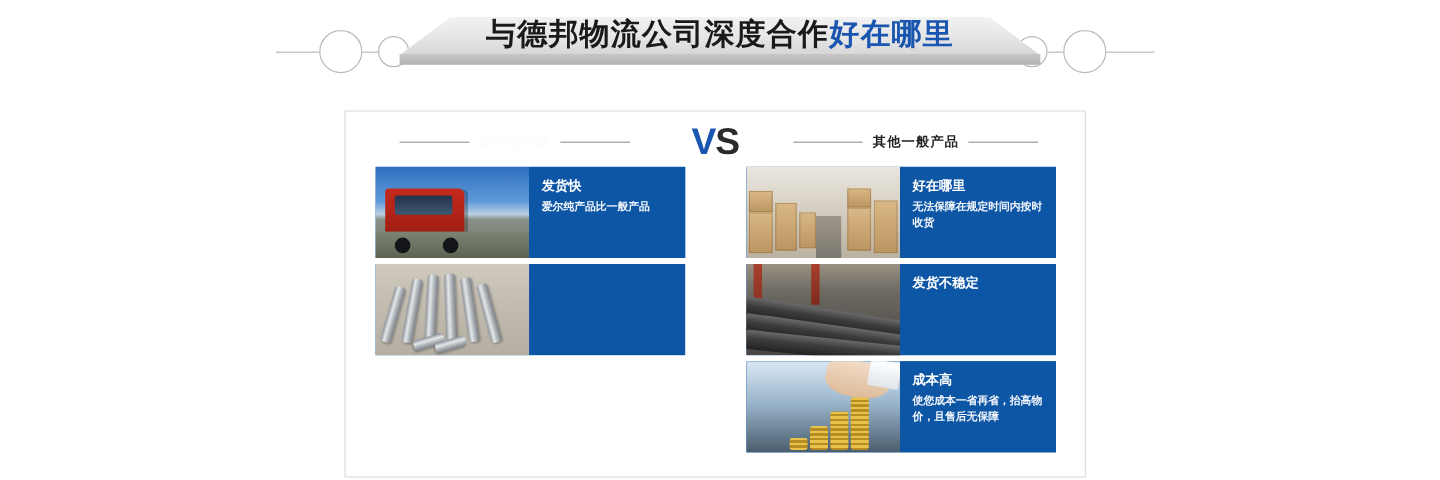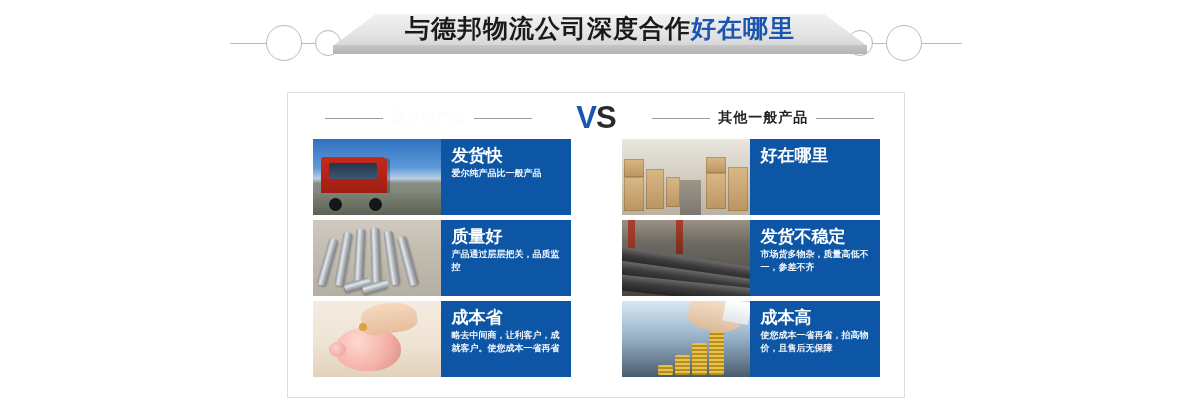--- a/index.html
+++ b/index.html
@@ -112,21 +112,21 @@
     justify-content: center;
     gap: 8px;
   }
   .vs-side .dash {
     height: 1px;
     width: 58px;
     background: #9a9a9a;
     flex: 0 0 auto;
   }
   .vs-label {
-    font-size: 14px;
+    font-size: 11px;
     font-weight: bold;
     white-space: nowrap;
     letter-spacing: 1px;
   }
   .vs-label.ghost { color: #fcfcfc; }
   .vs-label.dark  { color: #222222; }
 
   .vs-core {
     flex: 0 0 auto;
     font-size: 31px;
@@ -174,21 +174,21 @@
   }
   .card-body {
     flex: 1 1 auto;
     background: #0d56a6;
     position: relative;
     padding: 9px 26px 0 11px;
     box-sizing: border-box;
   }
   .card-title {
     color: #ffffff;
-    font-size: 17px;
+    font-size: 11px;
     font-weight: bold;
     line-height: 14px;
     margin-bottom: 5px;
     white-space: nowrap;
   }
   .card-desc {
     color: #f2f6fb;
     font-size: 9px;
     line-height: 13px;
     font-weight: bold;
@@ -411,78 +411,58 @@
           <div class="bar" style="left:10px;top:18px;height:48px;transform:rotate(16deg)"></div>
           <div class="bar" style="left:26px;top:12px;height:54px;transform:rotate(10deg)"></div>
           <div class="bar" style="left:42px;top:9px;height:56px;transform:rotate(3deg)"></div>
           <div class="bar" style="left:58px;top:8px;height:56px;transform:rotate(-2deg)"></div>
           <div class="bar" style="left:74px;top:11px;height:54px;transform:rotate(-8deg)"></div>
           <div class="bar" style="left:90px;top:16px;height:50px;transform:rotate(-15deg)"></div>
           <div class="bar" style="left:40px;top:52px;height:26px;transform:rotate(74deg)"></div>
           <div class="bar" style="left:58px;top:54px;height:26px;transform:rotate(74deg)"></div>
         </div>
       </div>
-      <div class="card-body">
-        <div class="card-title">质量好</div>
-        <div class="card-desc">产品通过层层把关，品质监控</div>
-
-      </div>
     </div>
 
-    <div class="card">
-      <div class="card-img">
-        <div class="ph ph-pig">
-          <div class="body"></div>
-          <div class="snout"></div>
-          <div class="hand"></div>
-          <div class="coin"></div>
-        </div>
-      </div>
-      <div class="card-body">
-        <div class="card-title">成本省</div>
-        <div class="card-desc">略去中间商，让利客户，成就客户。使您成本一省再省</div>
-
-      </div>
-    </div>
   </div>
 
   <div class="col">
 
     <div class="card">
       <div class="card-img">
         <div class="ph ph-wh">
           <div class="aisle"></div>
           <div class="box" style="left:2px;bottom:4px;width:20px;height:34px"></div>
           <div class="box" style="left:2px;bottom:38px;width:20px;height:18px"></div>
           <div class="box" style="left:24px;bottom:6px;width:18px;height:40px"></div>
           <div class="box" style="left:44px;bottom:8px;width:14px;height:30px"></div>
           <div class="box" style="left:84px;bottom:6px;width:20px;height:36px"></div>
           <div class="box" style="left:106px;bottom:4px;width:20px;height:44px"></div>
           <div class="box" style="left:84px;bottom:42px;width:20px;height:16px"></div>
         </div>
       </div>
       <div class="card-body">
         <div class="card-title">好在哪里</div>
+        <div class="card-desc">无法保障在规定时间内按时收货</div>
 
       </div>
     </div>
 
     <div class="card">
       <div class="card-img">
         <div class="ph ph-pipe">
           <div class="post" style="left:6px;top:0;height:50px"></div>
           <div class="post" style="left:54px;top:0;height:34px"></div>
           <div class="pipe" style="left:-6px;top:26px;width:150px;transform:rotate(9deg)"></div>
           <div class="pipe" style="left:-6px;top:40px;width:150px;transform:rotate(8deg)"></div>
           <div class="pipe" style="left:-6px;top:54px;width:150px;transform:rotate(6deg)"></div>
         </div>
       </div>
       <div class="card-body">
         <div class="card-title">发货不稳定</div>
-        <div class="card-desc">市场货多物杂，质量高低不一，参差不齐</div>
 
       </div>
     </div>
 
     <div class="card">
       <div class="card-img">
         <div class="ph ph-coin">
           <div class="hand2"></div>
           <div class="cuff"></div>
           <div class="stack" style="left:36px;height:10px"></div>

